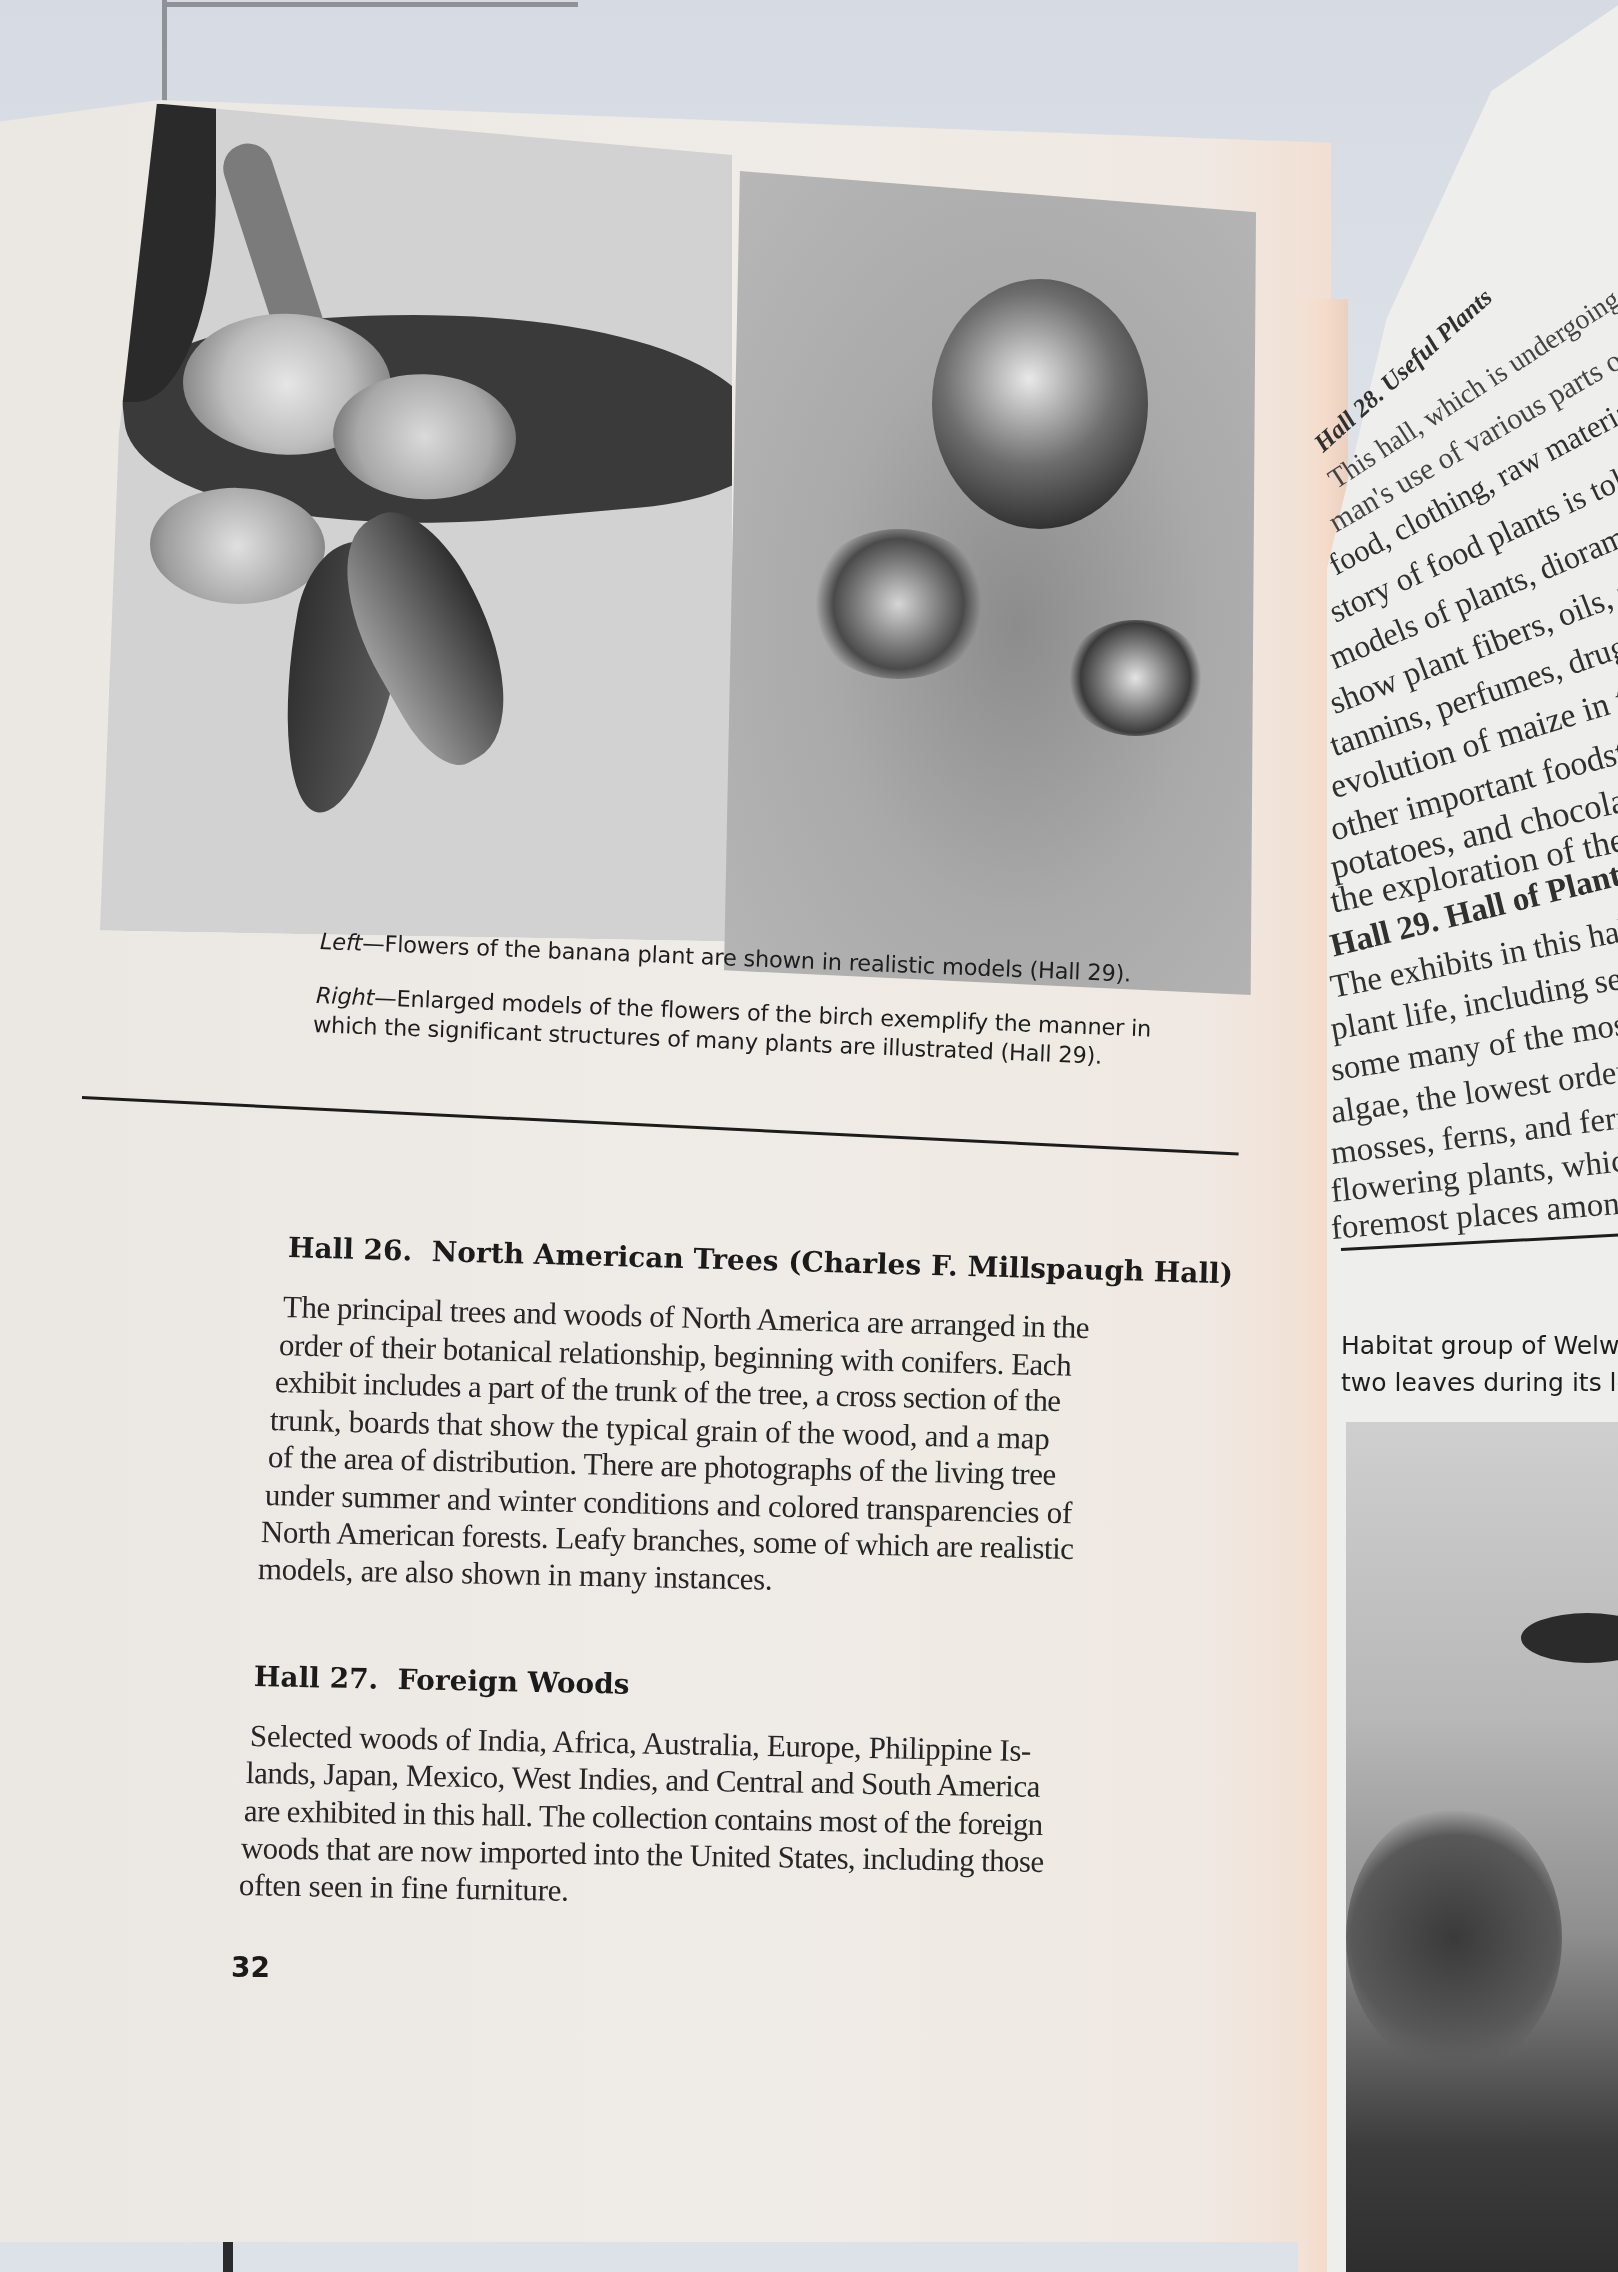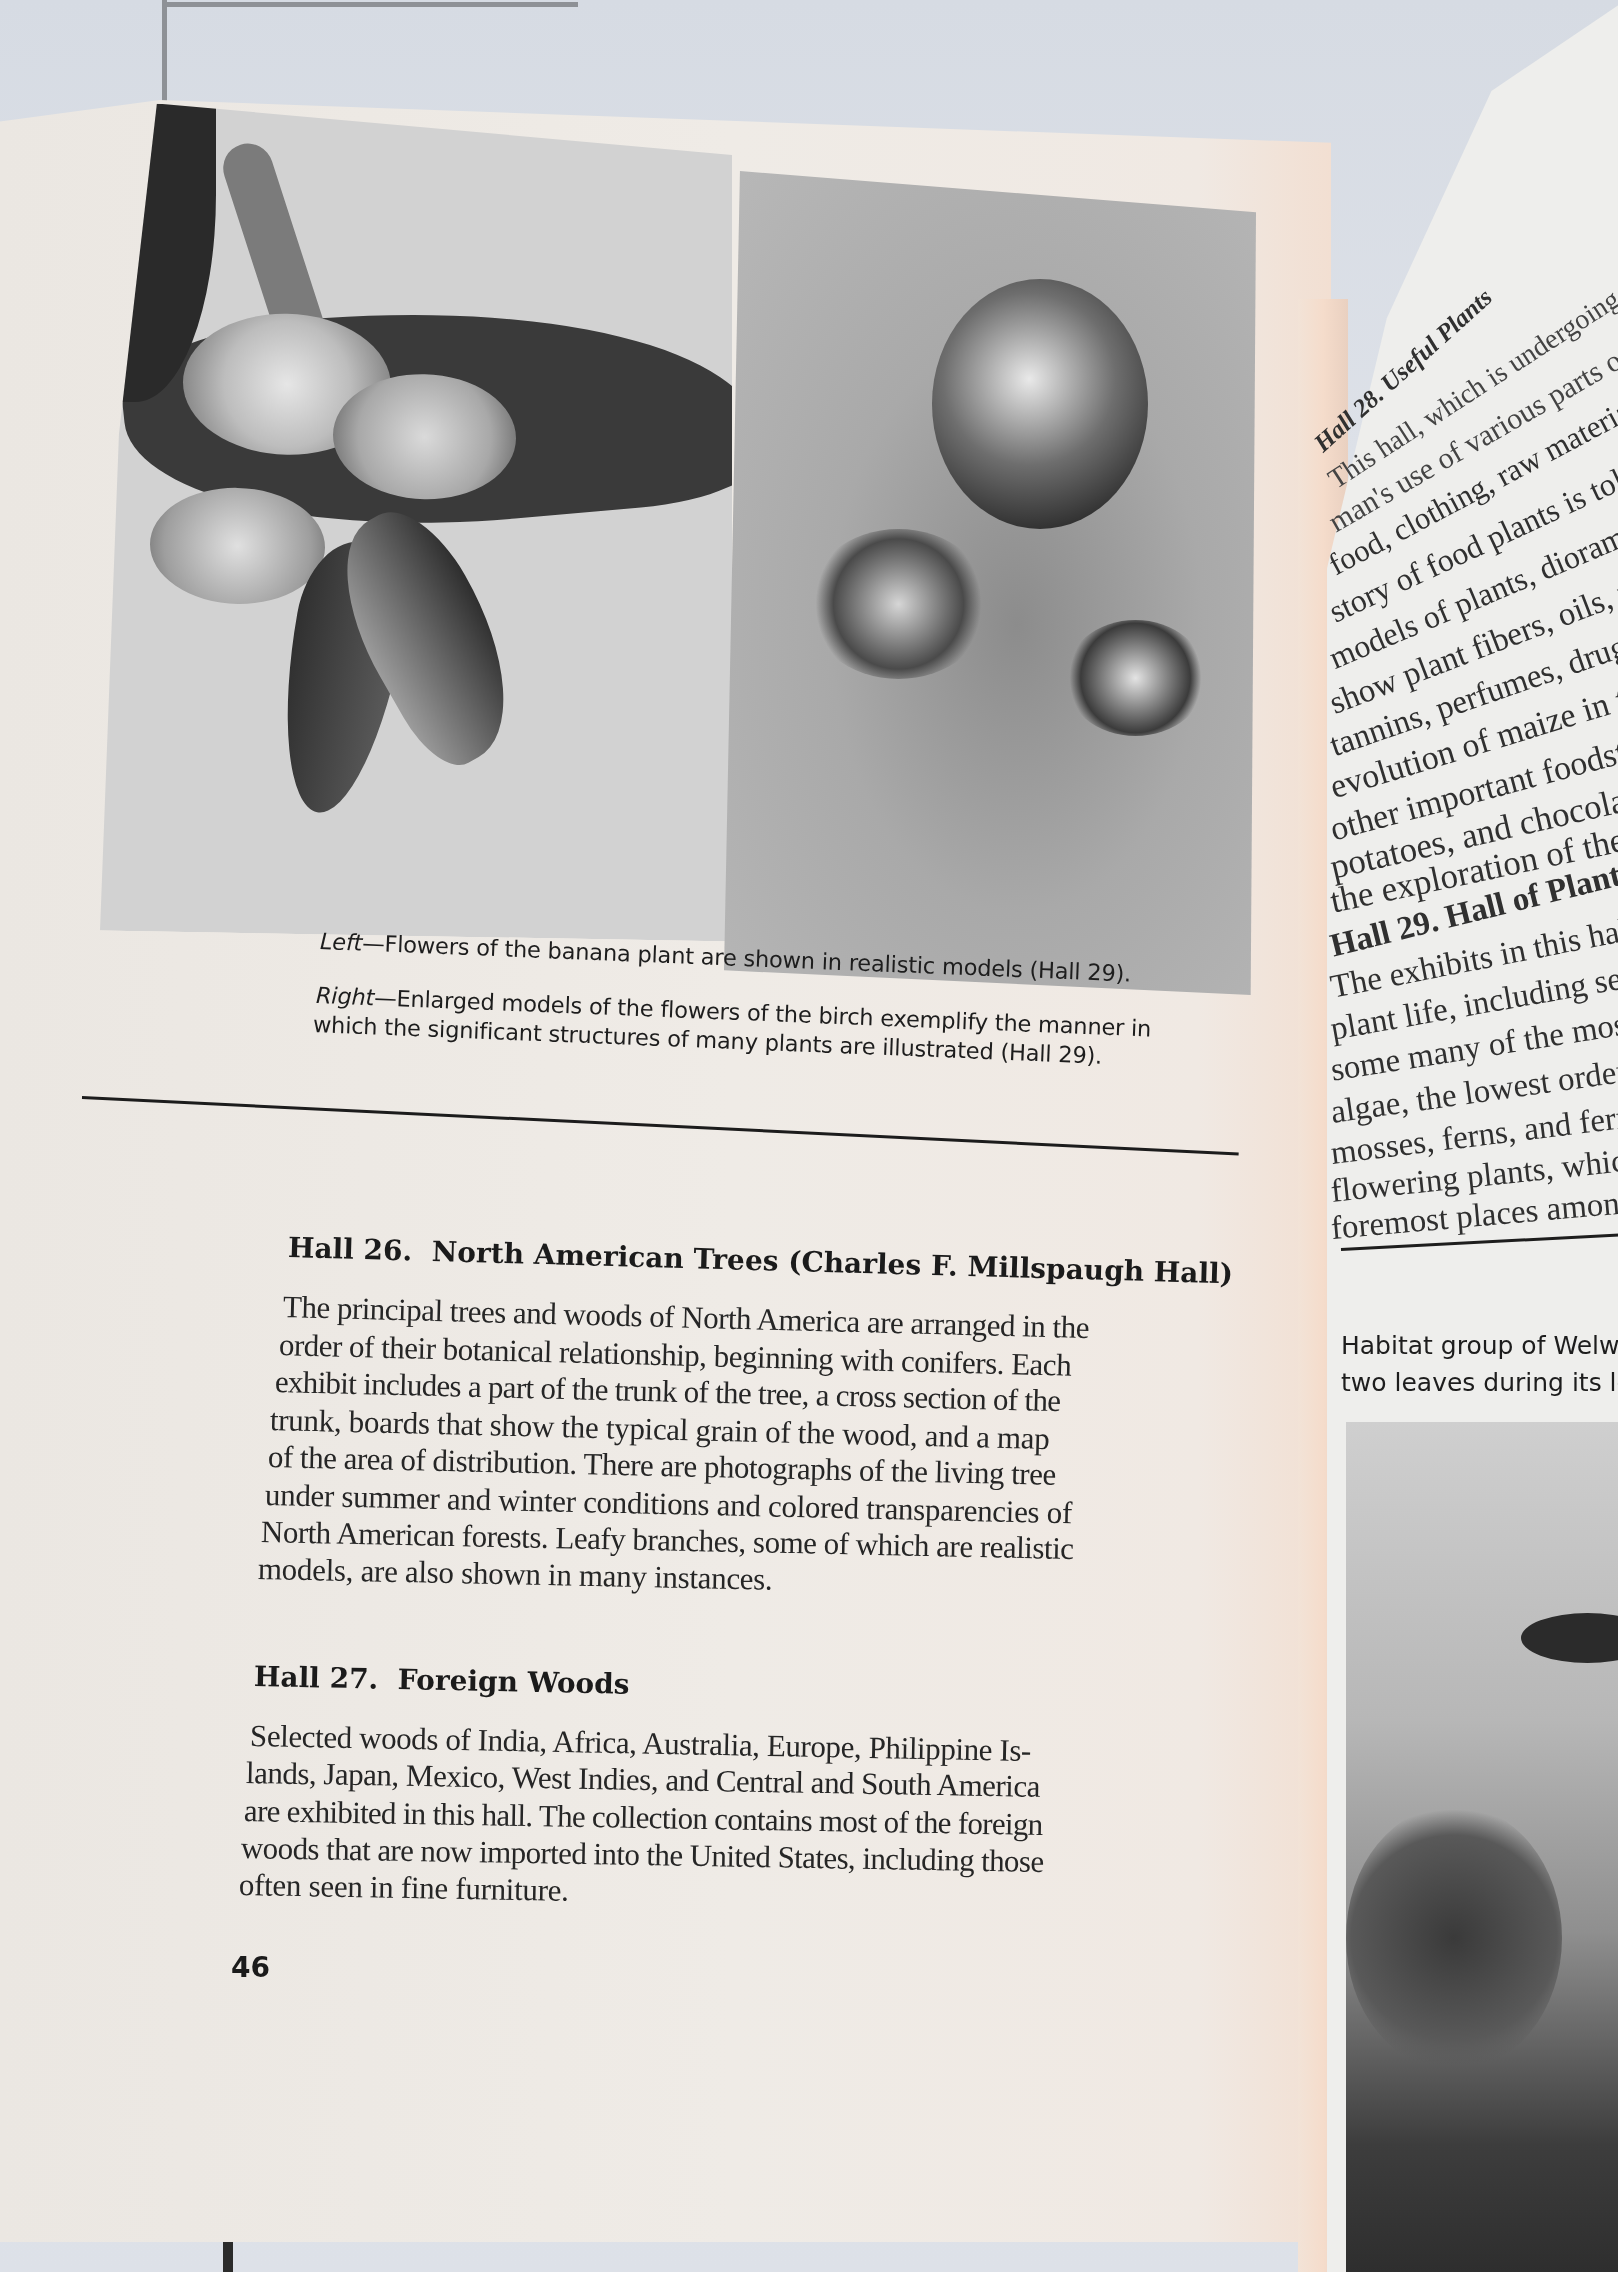--- a/index.html
+++ b/index.html
@@ -209,21 +209,21 @@
 <div class="heading" style="left:254px;top:1660px;transform:rotate(1.2deg);">
   <span>Hall 27.</span>&nbsp;
   <span>Foreign Woods</span>
 </div>
 <div class="body-line" style="left:250px;top:1718px;transform:rotate(1.1deg);letter-spacing:-0.4px;">Selected woods of India, Africa, Australia, Europe, Philippine Is-</div>
 <div class="body-line" style="left:246px;top:1755px;transform:rotate(1.0deg);letter-spacing:-0.5px;">lands, Japan, Mexico, West Indies, and Central and South America</div>
 <div class="body-line" style="left:244px;top:1793px;transform:rotate(1.0deg);letter-spacing:-0.7px;">are exhibited in this hall. The collection contains most of the foreign</div>
 <div class="body-line" style="left:241px;top:1830px;transform:rotate(1.0deg);letter-spacing:-0.6px;">woods that are now imported into the United States, including those</div>
 <div class="body-line" style="left:239px;top:1867px;transform:rotate(1.0deg);letter-spacing:-0.3px;">often seen in fine furniture.</div>
 
-<div class="page-number">46</div>
+<div class="page-number">32</div>
 
 <div class="gutter"></div>
 
 <div class="right-page"></div>
 
 <div class="rp-line rp-heading" style="left:1318px;top:433px;font-size:25px;transform:rotate(-42deg);">Hall 28. Useful Plants</div>
 <div class="rp-line" style="left:1331px;top:466px;font-size:28px;transform:rotate(-33deg);color:#444;">This hall, which is undergoing</div>
 <div class="rp-line" style="left:1331px;top:507px;font-size:30px;transform:rotate(-30deg);color:#444;">man's use of various parts of plan</div>
 <div class="rp-line" style="left:1331px;top:549px;font-size:31px;transform:rotate(-28deg);">food, clothing, raw materials,</div>
 <div class="rp-line" style="left:1331px;top:595px;font-size:32px;transform:rotate(-25deg);">story of food plants is told in a</div>

